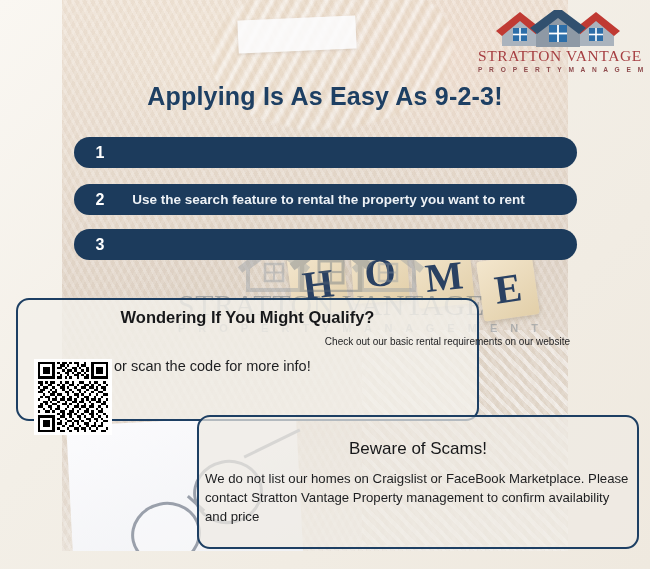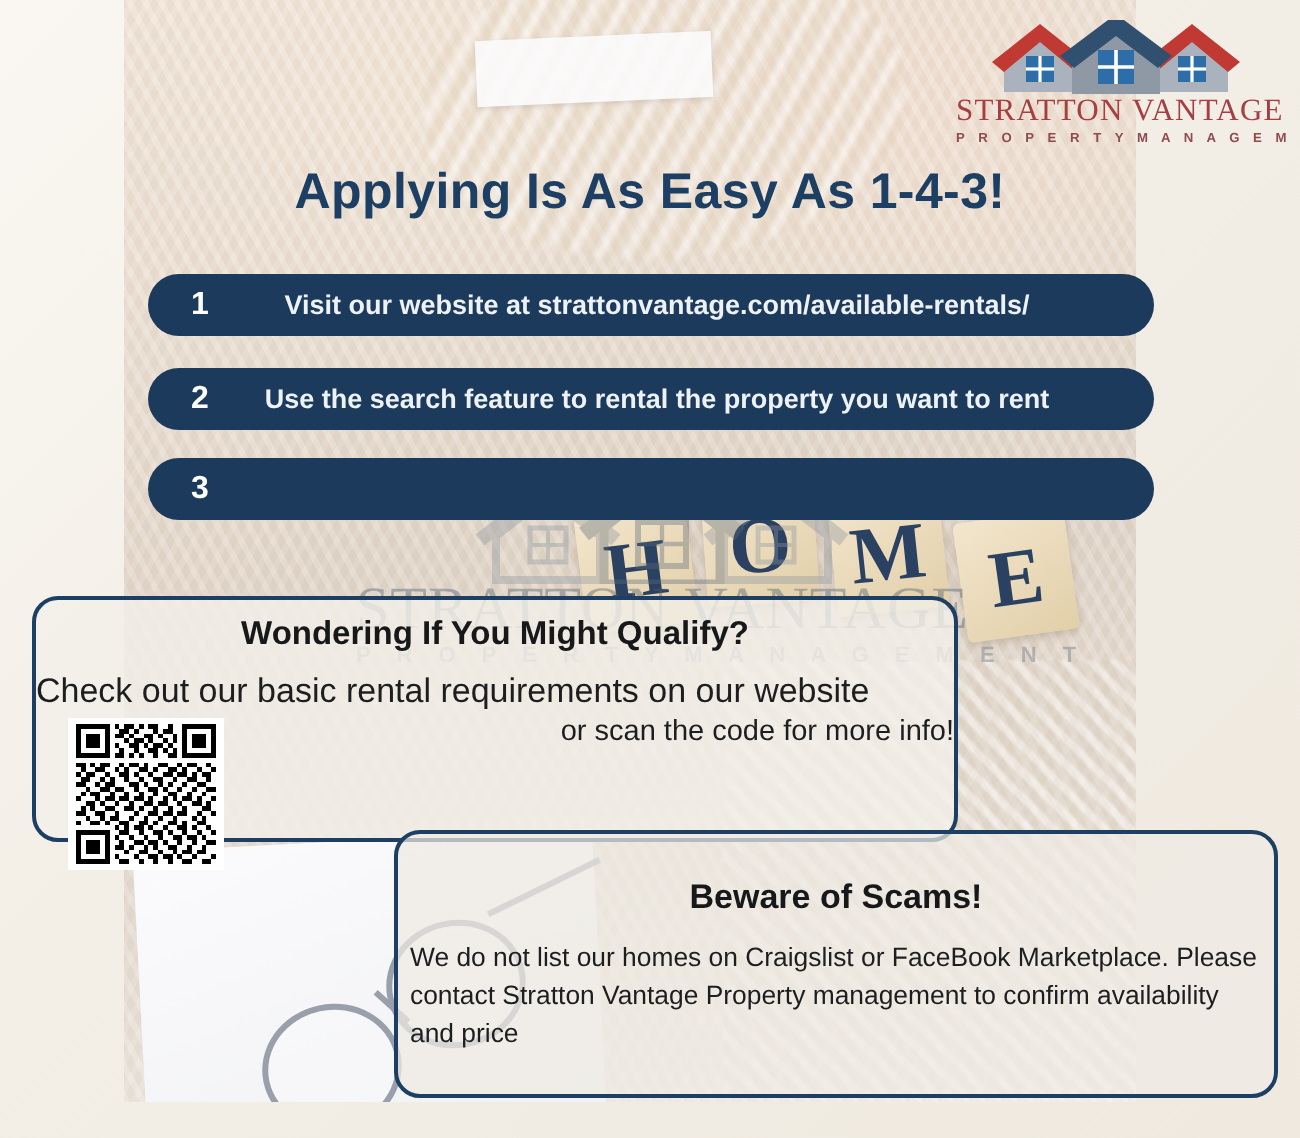--- a/index.html
+++ b/index.html
@@ -92,34 +92,34 @@
   .pill-txt{flex:1;text-align:center;color:#eef2f6;font-size:13.5px;font-weight:bold;
     padding-right:46px;white-space:nowrap;}
   .pill.p3 .pill-txt{font-size:13px;}
 
   
   .qbox{position:absolute;left:16px;top:298px;width:459px;height:119px;
     border:2.5px solid #1d3f63;border-radius:13px;
     background:rgba(243,240,234,.80);}
   .qtitle{position:absolute;left:0;top:8px;width:459px;text-align:center;
     font-size:16.5px;font-weight:bold;color:#17181a;}
-  .qline1{position:absolute;left:0;top:36px;width:552px;text-align:left;
-    font-size:17px;color:#1d1e20;}
-  .qline2{position:absolute;left:96px;top:58px;width:363px;text-align:right;
+  .qline1{position:absolute;left:0;top:36px;width:552px;text-align:right;
+    font-size:10px;color:#1d1e20;}
+  .qline2{position:absolute;left:96px;top:58px;width:363px;text-align:left;
     font-size:14.5px;color:#1d1e20;}
   .qr{position:absolute;left:16px;top:59px;width:78px;height:76px;
     background:#ffffff;padding:3px;box-sizing:border-box;}
   .qr svg{display:block;}
 
   
   .sbox{position:absolute;left:197px;top:415px;width:438px;height:130px;
     border:2.5px solid #1d3f63;border-radius:13px;
     background:rgba(238,234,227,.72);}
   .stitle{position:absolute;left:0;top:22px;width:438px;text-align:center;
-    font-size:17px;font-weight:bold;color:#17181a;}
+    font-size:17px;font-weight:normal;color:#17181a;}
   .sbody{position:absolute;left:6px;top:52px;width:426px;
     font-size:13.2px;color:#1d1e20;line-height:19px;}
 </style>
 </head>
 <body>
 
 <div class="canvas">
 
   <div class="photo">
     <div class="photo-knit"></div>
@@ -181,25 +181,24 @@
       <path d="M42 37 L42 17 L64 1 L86 17 L86 37 Z" fill="#8e99a5"></path>
       <path d="M36 18 L64 -3 L92 18 L85 24 L64 8 L43 24 Z" fill="#31506f"></path>
       <rect x="55" y="15" width="18" height="17" fill="#2d6ea8"></rect>
       <line x1="64" y1="15" x2="64" y2="32" stroke="#ffffff" stroke-width="1.8"></line>
       <line x1="55" y1="23.5" x2="73" y2="23.5" stroke="#ffffff" stroke-width="1.8"></line>
     </svg>
     <div class="logo-txt1">STRATTON VANTAGE</div>
     <div class="logo-txt2">P R O P E R T Y   M A N A G E M E N T</div>
   </div>
 
-  <div class="title">Applying Is As Easy As 1-4-3!</div>
+  <div class="title">Applying Is As Easy As 9-2-3!</div>
 
   <div class="pill p1">
     <div class="pill-num">1</div>
-    <div class="pill-txt">Visit our website at strattonvantage.com/available-rentals/</div>
   </div>
   <div class="pill p2">
     <div class="pill-num">2</div>
     <div class="pill-txt">Use the search feature to rental the property you want to rent</div>
   </div>
   <div class="pill p3">
     <div class="pill-num">3</div>
   </div>
 
   <div class="qbox">

